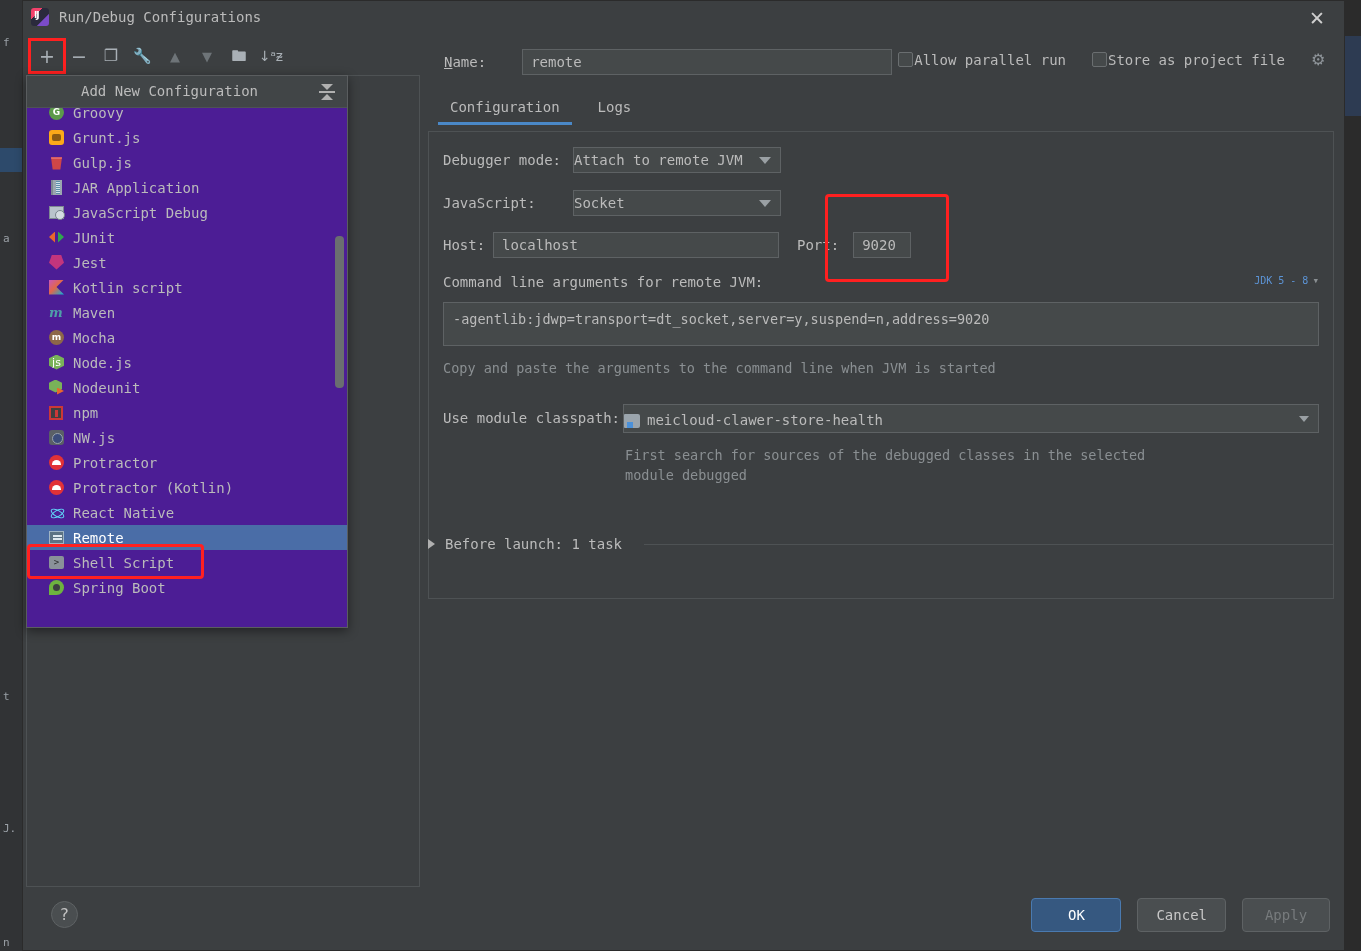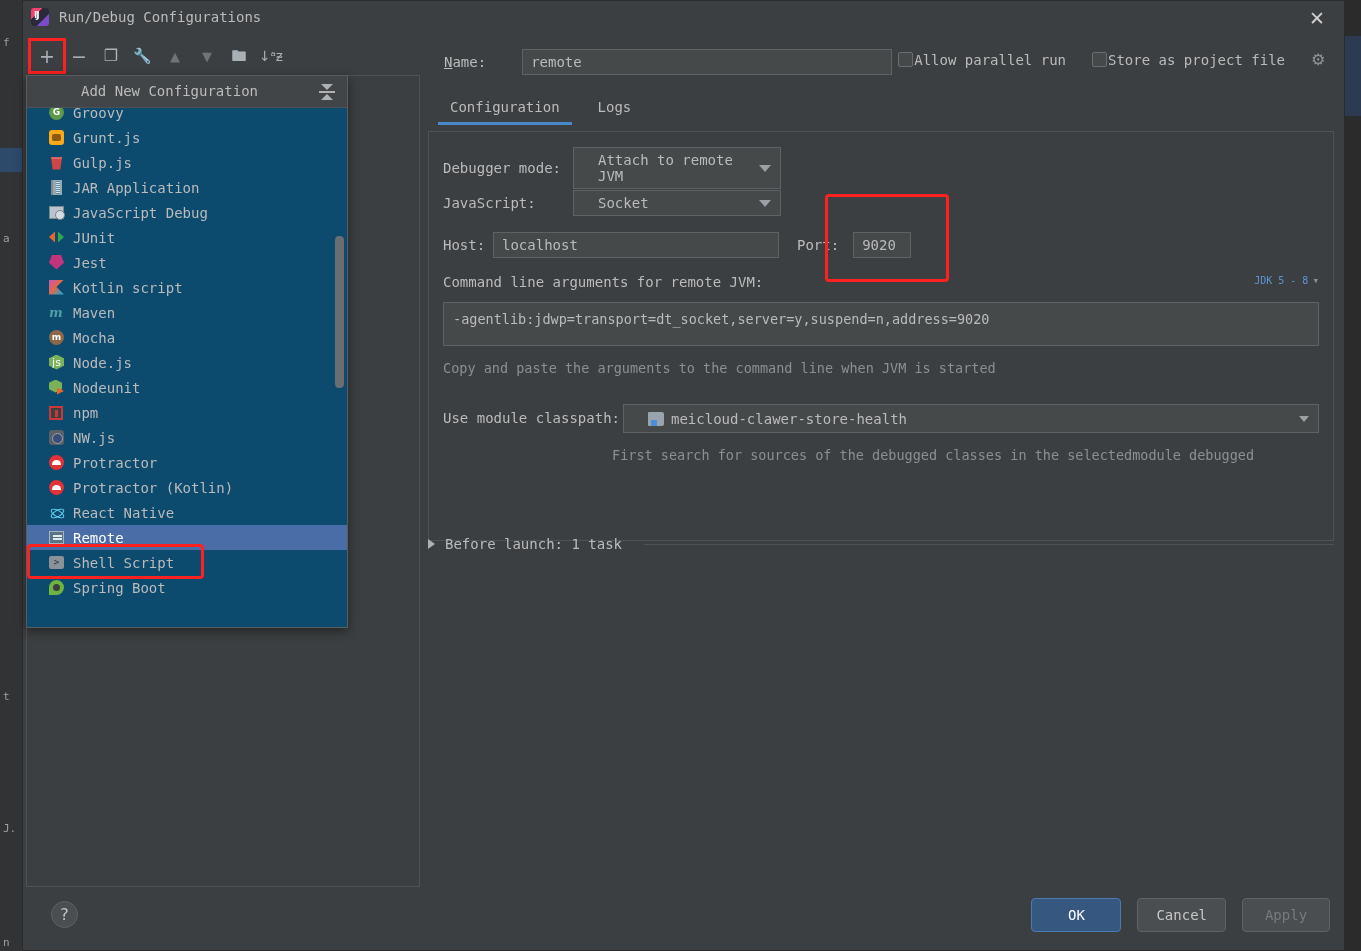--- a/index.html
+++ b/index.html
@@ -51,21 +51,21 @@
     width: 32px; height: 30px; display: flex; align-items: center; justify-content: center;
     cursor: pointer;
   }
   .tb-glyph { color: #a9b0b6; font-size: 19px; font-family: "DejaVu Sans", sans-serif; line-height: 1; }
   .tb-glyph.dim { color: #6e7478; }
   .tb-highlight { outline: 3px solid #ff2020; }
 
   
   #popup {
     position: absolute; left: 3px; top: 74px; width: 322px; height: 553px;
-    background: #0c4a6e; border: 1px solid #5a5d5f;
+    background: #4c1d95; border: 1px solid #5a5d5f;
     box-shadow: 0 3px 10px rgba(0,0,0,.45);
   }
   .popup-head {
     position: relative; height: 32px; border-bottom: 1px solid #4e5254; background: #414547;
   }
   .popup-head-title {
     position: absolute; left: 54px; top: 7px; color: #bcbcbc; font-size: 14px;
     font-family: "DejaVu Sans Mono", monospace;
   }
   .popup-collapse { position: absolute; right: 10px; top: 7px; width: 18px; height: 18px; cursor:pointer; }
@@ -192,29 +192,29 @@
   .tab {
     color: #bbbbbb; font-size: 14px; font-family: "DejaVu Sans Mono", monospace;
     padding: 4px 6px 10px 6px; cursor: pointer; position: relative;
   }
   .tab.active:after {
     content: ""; position: absolute; left: -6px; right: -6px; bottom: 0; height: 3px; background: #4a88c7;
   }
 
   
   .cfg-panel {
-    position: absolute; left: 0; top: 90px; right: 0; height: 410px;
+    position: absolute; left: 0; top: 90px; right: 0; height: 468px;
     border: 1px solid #4e5254;
   }
   .panel-row { position: absolute; display: flex; align-items: center; }
 
   .combo {
     background: #45494a; border: 1px solid #5e6264; color: #bbbbbb;
     font-size: 14px; font-family: "DejaVu Sans Mono", monospace;
-    padding: 4px 24px; position: relative; display: flex; align-items: center; cursor: pointer;
+    padding: 4px 0; position: relative; display: flex; align-items: flex-end; cursor: pointer;
   }
   .combo .caret {
     position: absolute; right: 9px; top: 50%; margin-top: -3px;
     width: 0; height: 0; border-left: 6px solid transparent; border-right: 6px solid transparent;
     border-top: 7px solid #9aa0a4;
   }
 
   .args-box {
     position: absolute; background: #45494a; border: 1px solid #5e6264;
     color: #bbbbbb; font-size: 13.5px; font-family: "DejaVu Sans Mono", monospace;
@@ -511,21 +511,21 @@
 
       <div class="panel-row" style="left:14px; top:278px">
         <span class="field-label">Use module classpath:</span>
       </div>
       <div class="combo" style="position:absolute; left:194px; top:272px; right:14px; height:29px">
         <span class="module-icon"></span>
         <span>meicloud-clawer-store-health</span>
         <span class="caret" style="border-top-width:6px;border-left-width:5px;border-right-width:5px"></span>
       </div>
 
-      <div class="panel-row" style="left:183px; top:314px; flex-direction:row; align-items:flex-start">
+      <div class="panel-row" style="left:196px; top:314px; flex-direction:column; align-items:flex-start">
         <span class="hint">First search for sources of the debugged classes in the selected</span>
         <span class="hint">module debugged</span>
       </div>
     </div>
 
     <div class="before-launch">
       <span class="bl-arrow"></span>
       <span class="field-label">Before launch: 1 task</span>
       <span class="bl-line"></span>
     </div>

